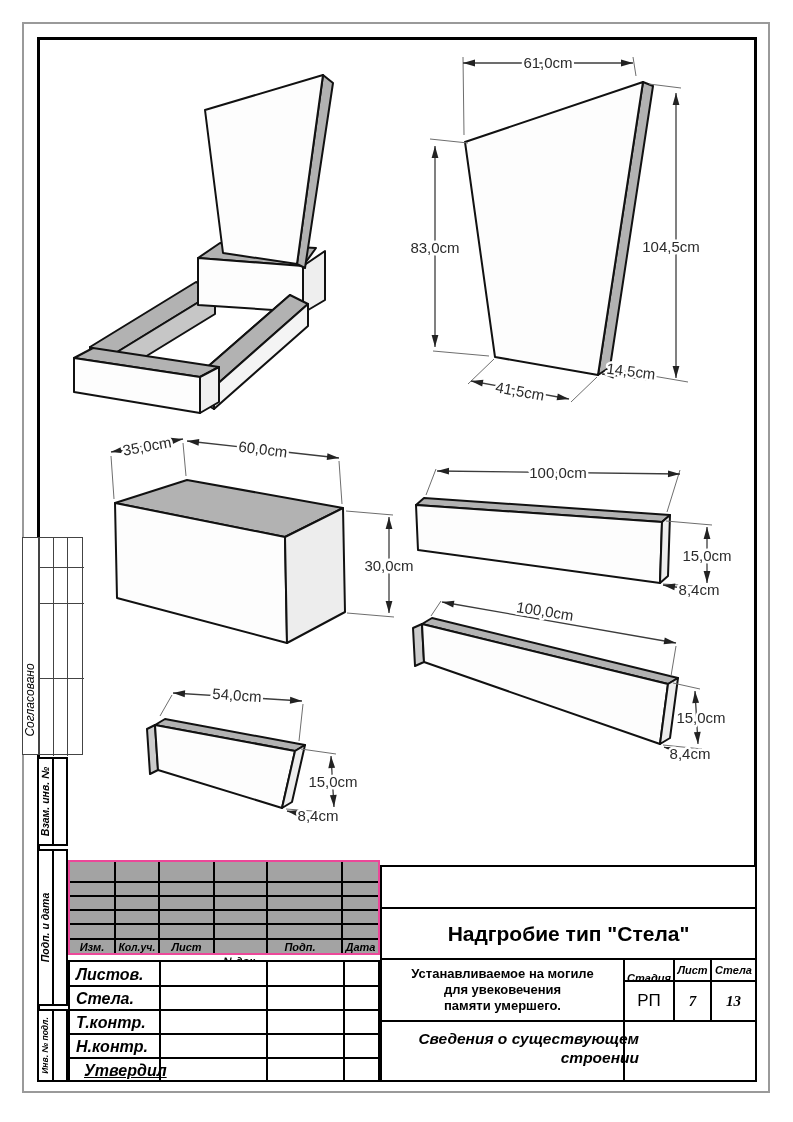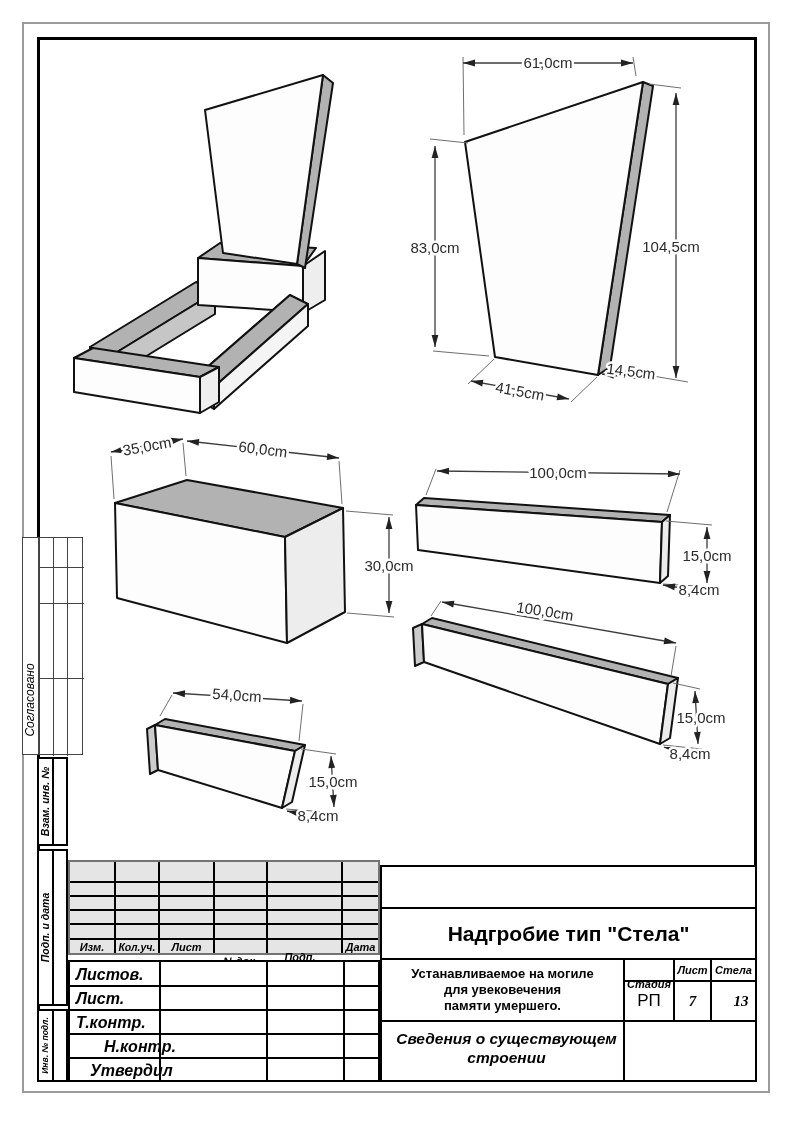--- a/index.html
+++ b/index.html
@@ -160,79 +160,79 @@
   <div class="abs" style="left:37px;top:849px;width:31px;height:157px;border:2px solid #000;background:#fff;">
     <div class="abs" style="left:13px;top:0;width:2px;height:153px;background:#000;"></div>
   </div>
   <div class="lbl ctr vrot" style="left:-34px;top:920px;width:157px;height:15px;font:italic bold 10.5px 'Liberation Sans',sans-serif;">Подп. и дата</div>
 
   <div class="abs" style="left:37px;top:1009px;width:31px;height:73px;border:2px solid #000;background:#fff;">
     <div class="abs" style="left:13px;top:0;width:2px;height:69px;background:#000;"></div>
   </div>
   <div class="lbl ctr vrot" style="left:8px;top:1038px;width:73px;height:15px;font:italic bold 8.5px 'Liberation Sans',sans-serif;">Инв. № подл.</div>
 
-  <div class="abs" style="left:68px;top:860px;width:312px;height:95px;border:2px solid #737373;background:#e5e5e5;">
+  <div class="abs" style="left:68px;top:860px;width:312px;height:95px;border:2px solid #ec4899;background:#a3a3a3;">
     <div class="abs" style="left:0;top:19px;width:308px;height:1.5px;background:#000;"></div>
     <div class="abs" style="left:0;top:33px;width:308px;height:1.5px;background:#000;"></div>
     <div class="abs" style="left:0;top:47px;width:308px;height:1.5px;background:#000;"></div>
     <div class="abs" style="left:0;top:61px;width:308px;height:1.5px;background:#000;"></div>
     <div class="abs" style="left:0;top:76px;width:308px;height:2px;background:#000;"></div>
     <div class="abs" style="left:44px;top:0;width:2px;height:91px;background:#000;"></div>
     <div class="abs" style="left:88px;top:0;width:2px;height:91px;background:#000;"></div>
     <div class="abs" style="left:143px;top:0;width:2px;height:91px;background:#000;"></div>
     <div class="abs" style="left:196px;top:0;width:2px;height:91px;background:#000;"></div>
     <div class="abs" style="left:271px;top:0;width:2px;height:91px;background:#000;"></div>
     <div class="lbl ctr" style="left:0;top:78px;width:44px;height:13px;font:italic bold 11px 'Liberation Sans',sans-serif;">Изм.</div>
     <div class="lbl ctr" style="left:46px;top:78px;width:42px;height:13px;font:italic bold 10.5px 'Liberation Sans',sans-serif;border-radius:6px;">Кол.уч.</div>
     <div class="lbl ctr" style="left:90px;top:78px;width:53px;height:13px;font:italic bold 11px 'Liberation Sans',sans-serif;">Лист</div>
     <div class="lbl ctr" style="left:145px;top:78px;width:51px;height:13px;font:italic bold 11px 'Liberation Sans',sans-serif;margin-top:14px;">№док.</div>
-    <div class="lbl ctr" style="left:198px;top:78px;width:64px;height:13px;font:italic bold 11px 'Liberation Sans',sans-serif;margin-top:10px;">Подп.</div>
+    <div class="lbl ctr" style="left:198px;top:78px;width:64px;height:13px;font:italic bold 11px 'Liberation Sans',sans-serif;">Подп.</div>
     <div class="lbl ctr" style="left:273px;top:78px;width:35px;height:13px;font:italic bold 11px 'Liberation Sans',sans-serif;">Дата</div>
   </div>
 
   <div class="abs" style="left:68px;top:960px;width:312px;height:122px;border:2px solid #000;background:#fff;">
     <div class="abs" style="left:0;top:22.5px;width:308px;height:2px;background:#000;"></div>
     <div class="abs" style="left:0;top:46.5px;width:308px;height:2px;background:#000;"></div>
     <div class="abs" style="left:0;top:70.5px;width:308px;height:2px;background:#000;"></div>
     <div class="abs" style="left:0;top:94.5px;width:308px;height:2px;background:#000;"></div>
     <div class="abs" style="left:89px;top:0;width:2px;height:118px;background:#000;"></div>
     <div class="abs" style="left:196px;top:0;width:2px;height:118px;background:#000;"></div>
     <div class="abs" style="left:273px;top:0;width:2px;height:118px;background:#000;"></div>
     <div class="lbl" style="left:6px;top:4px;font:italic 600 16px 'Liberation Sans',sans-serif;">Листов.</div>
-    <div class="lbl" style="left:6px;top:28px;font:italic 600 16px 'Liberation Sans',sans-serif;">Лист.</div>
+    <div class="lbl" style="left:6px;top:28px;font:italic 600 16px 'Liberation Sans',sans-serif;">Стела.</div>
     <div class="lbl" style="left:6px;top:52px;font:italic 600 16px 'Liberation Sans',sans-serif;">Т.контр.</div>
-    <div class="lbl" style="left:6px;top:76px;font:italic 600 16px 'Liberation Sans',sans-serif;margin-left:28px;">Н.контр.</div>
-    <div class="lbl" style="left:20px;top:100px;font:italic 600 16px 'Liberation Sans',sans-serif;">Утвердил</div>
+    <div class="lbl" style="left:6px;top:76px;font:italic 600 16px 'Liberation Sans',sans-serif;">Н.контр.</div>
+    <div class="lbl" style="left:14px;top:100px;font:italic 600 16px 'Liberation Sans',sans-serif;text-decoration:underline;">Утвердил</div>
   </div>
 
   <div class="abs" style="left:380px;top:865px;width:377px;height:217px;border:2px solid #000;background:#fff;">
     <div class="abs" style="left:0;top:40px;width:373px;height:2px;background:#000;"></div>
     <div class="abs" style="left:0;top:91px;width:373px;height:2px;background:#000;"></div>
     <div class="abs" style="left:0;top:153px;width:373px;height:2px;background:#000;"></div>
     <div class="abs" style="left:241px;top:91px;width:2px;height:124px;background:#000;"></div>
     <div class="abs" style="left:291px;top:91px;width:2px;height:62px;background:#000;"></div>
     <div class="abs" style="left:328px;top:91px;width:2px;height:62px;background:#000;"></div>
     <div class="abs" style="left:243px;top:113px;width:130px;height:2px;background:#000;"></div>
 
     <div class="lbl ctr" style="left:0;top:42px;width:373px;height:49px;font:bold 21px 'Liberation Sans',sans-serif;">Надгробие тип "Стела"</div>
 
     <div class="abs ctr" style="left:0;top:93px;width:241px;height:60px;flex-direction:column;font:bold 13px 'Liberation Sans',sans-serif;line-height:16px;text-align:right;">
       <div>Устанавливаемое на могиле</div>
       <div>для увековечения</div>
       <div>памяти умершего.</div>
     </div>
 
-    <div class="lbl ctr" style="left:243px;top:93px;width:48px;height:36px;font:italic bold 11px 'Liberation Sans',sans-serif;margin-top:6px;">Стадия</div>
+    <div class="lbl ctr" style="left:243px;top:93px;width:48px;height:36px;font:italic bold 11px 'Liberation Sans',sans-serif;">Стадия</div>
     <div class="lbl ctr" style="left:293px;top:93px;width:35px;height:20px;font:italic bold 11px 'Liberation Sans',sans-serif;">Лист</div>
     <div class="lbl ctr" style="left:330px;top:93px;width:43px;height:20px;font:italic bold 11px 'Liberation Sans',sans-serif;">Стела</div>
 
     <div class="lbl ctr" style="left:243px;top:115px;width:48px;height:38px;font:17px 'Liberation Sans',sans-serif;">РП</div>
     <div class="lbl ctr" style="left:293px;top:115px;width:35px;height:38px;font:italic bold 15px 'Liberation Serif',serif;">7</div>
-    <div class="lbl ctr" style="left:330px;top:115px;width:58px;height:38px;font:italic bold 15px 'Liberation Serif',serif;">13</div>
-
-    <div class="abs ctr" style="left:4px;top:155px;width:241px;height:52px;flex-direction:column;font:italic bold 15.5px 'Liberation Sans',sans-serif;line-height:19px;">
+    <div class="lbl ctr" style="left:330px;top:115px;width:43px;height:38px;font:italic bold 15px 'Liberation Serif',serif;">13</div>
+
+    <div class="abs ctr" style="left:16px;top:155px;width:241px;height:52px;flex-direction:column;font:italic bold 15.5px 'Liberation Sans',sans-serif;line-height:19px;align-items:flex-end;">
       <div>Сведения о существующем</div>
       <div>строении</div>
     </div>
 
   </div>
 
 </div>
 
 </body></html>

